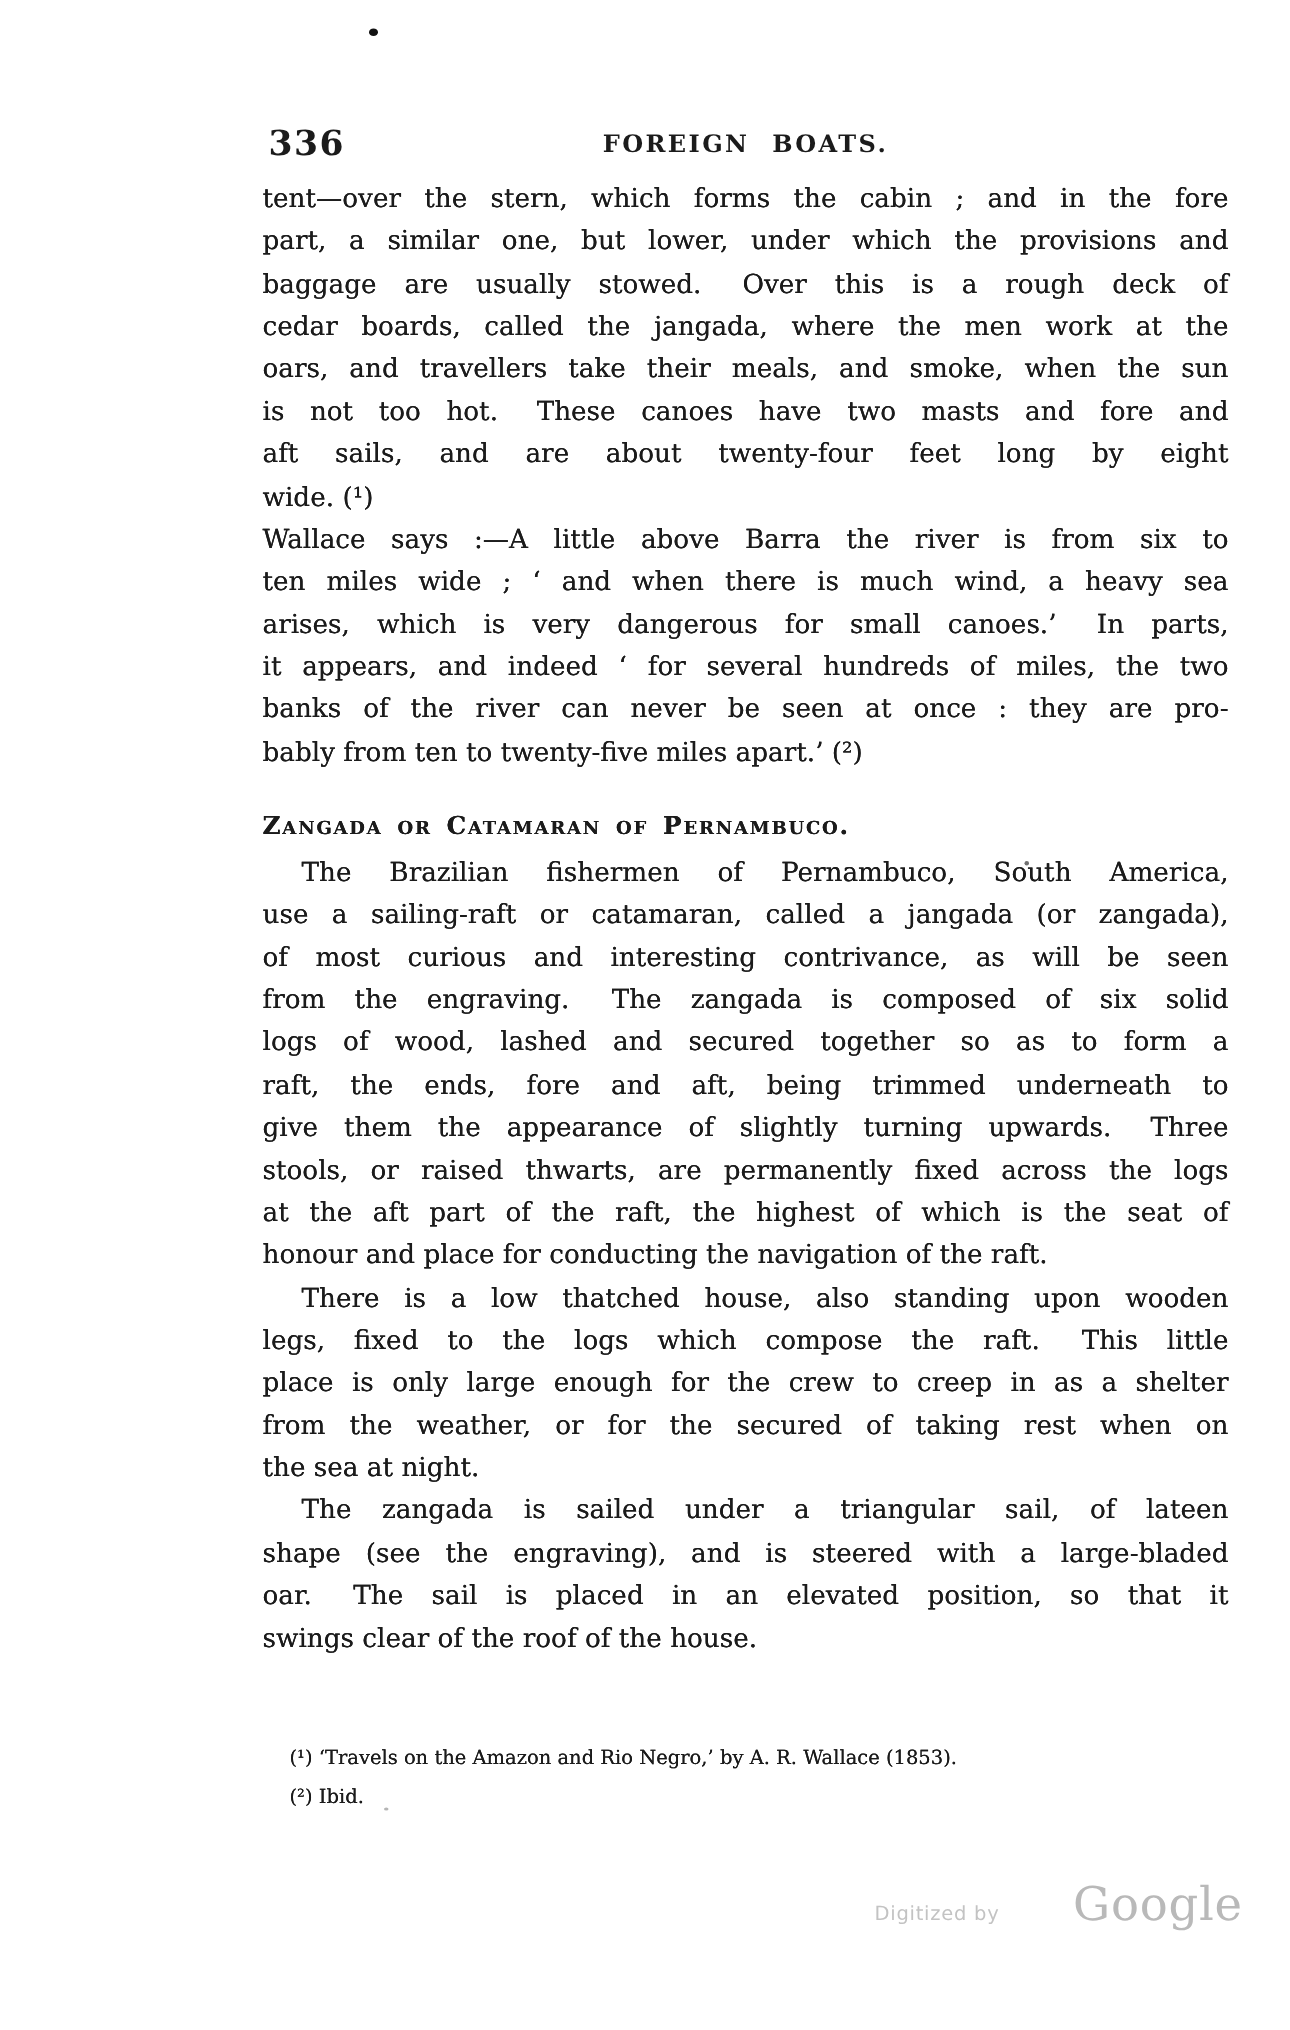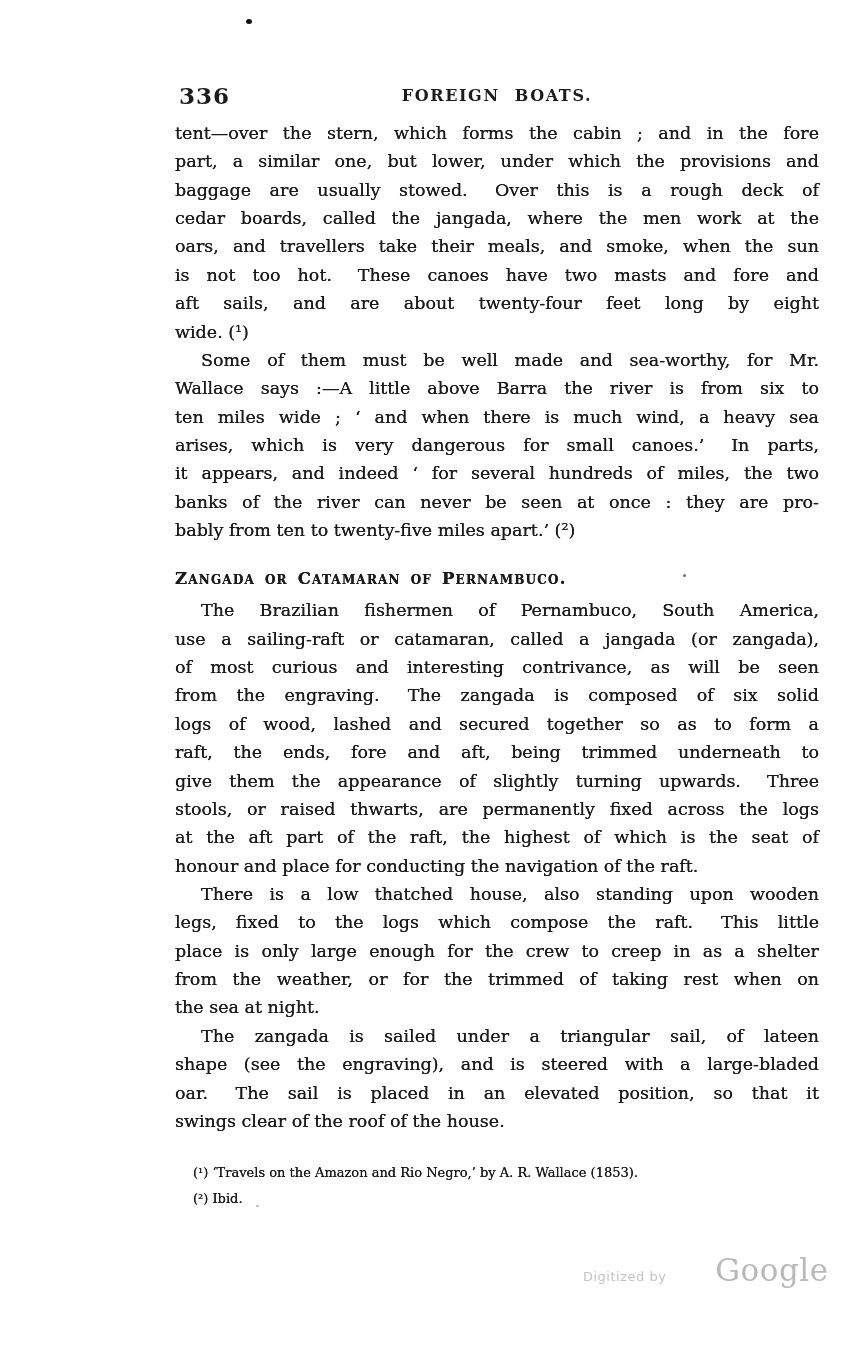--- a/index.html
+++ b/index.html
@@ -102,42 +102,41 @@
 
   <main class="text-block" id="text-block">
       <div class="line">tent—over the stern, which forms the cabin ; and in the fore</div>
       <div class="line">part, a similar one, but lower, under which the provisions and</div>
       <div class="line">baggage are usually stowed.  Over this is a rough deck of</div>
       <div class="line">cedar boards, called the jangada, where the men work at the</div>
       <div class="line">oars, and travellers take their meals, and smoke, when the sun</div>
       <div class="line">is not too hot.  These canoes have two masts and fore and</div>
       <div class="line">aft sails, and are about twenty-four feet long by eight</div>
       <div class="line last">wide. (¹)</div>
-      <div class="line indent">Some of them must be well made and sea-worthy, for Mr.</div>
       <div class="line">Wallace says :—A little above Barra the river is from six to</div>
       <div class="line">ten miles wide ; ‘ and when there is much wind, a heavy sea</div>
       <div class="line">arises, which is very dangerous for small canoes.’  In parts,</div>
       <div class="line">it appears, and indeed ‘ for several hundreds of miles, the two</div>
       <div class="line">banks of the river can never be seen at once : they are pro-</div>
       <div class="line last">bably from ten to twenty-five miles apart.’ (²)</div>
       <div class="section-heading">Zangada or Catamaran of Pernambuco.</div>
       <div class="line indent">The Brazilian fishermen of Pernambuco, South America,</div>
       <div class="line">use a sailing-raft or catamaran, called a jangada (or zangada),</div>
       <div class="line">of most curious and interesting contrivance, as will be seen</div>
       <div class="line">from the engraving.  The zangada is composed of six solid</div>
       <div class="line">logs of wood, lashed and secured together so as to form a</div>
       <div class="line">raft, the ends, fore and aft, being trimmed underneath to</div>
       <div class="line">give them the appearance of slightly turning upwards.  Three</div>
       <div class="line">stools, or raised thwarts, are permanently fixed across the logs</div>
       <div class="line">at the aft part of the raft, the highest of which is the seat of</div>
       <div class="line last">honour and place for conducting the navigation of the raft.</div>
       <div class="line indent">There is a low thatched house, also standing upon wooden</div>
       <div class="line">legs, fixed to the logs which compose the raft.  This little</div>
       <div class="line">place is only large enough for the crew to creep in as a shelter</div>
-      <div class="line">from the weather, or for the trimmed of taking rest when on</div>
+      <div class="line">from the weather, or for the secured of taking rest when on</div>
       <div class="line last">the sea at night.</div>
       <div class="line indent">The zangada is sailed under a triangular sail, of lateen</div>
       <div class="line">shape (see the engraving), and is steered with a large-bladed</div>
       <div class="line">oar.  The sail is placed in an elevated position, so that it</div>
       <div class="line last">swings clear of the roof of the house.</div>
     </main>
 
   <span class="dot-a"></span>
   <span class="dot-b"></span>
 

